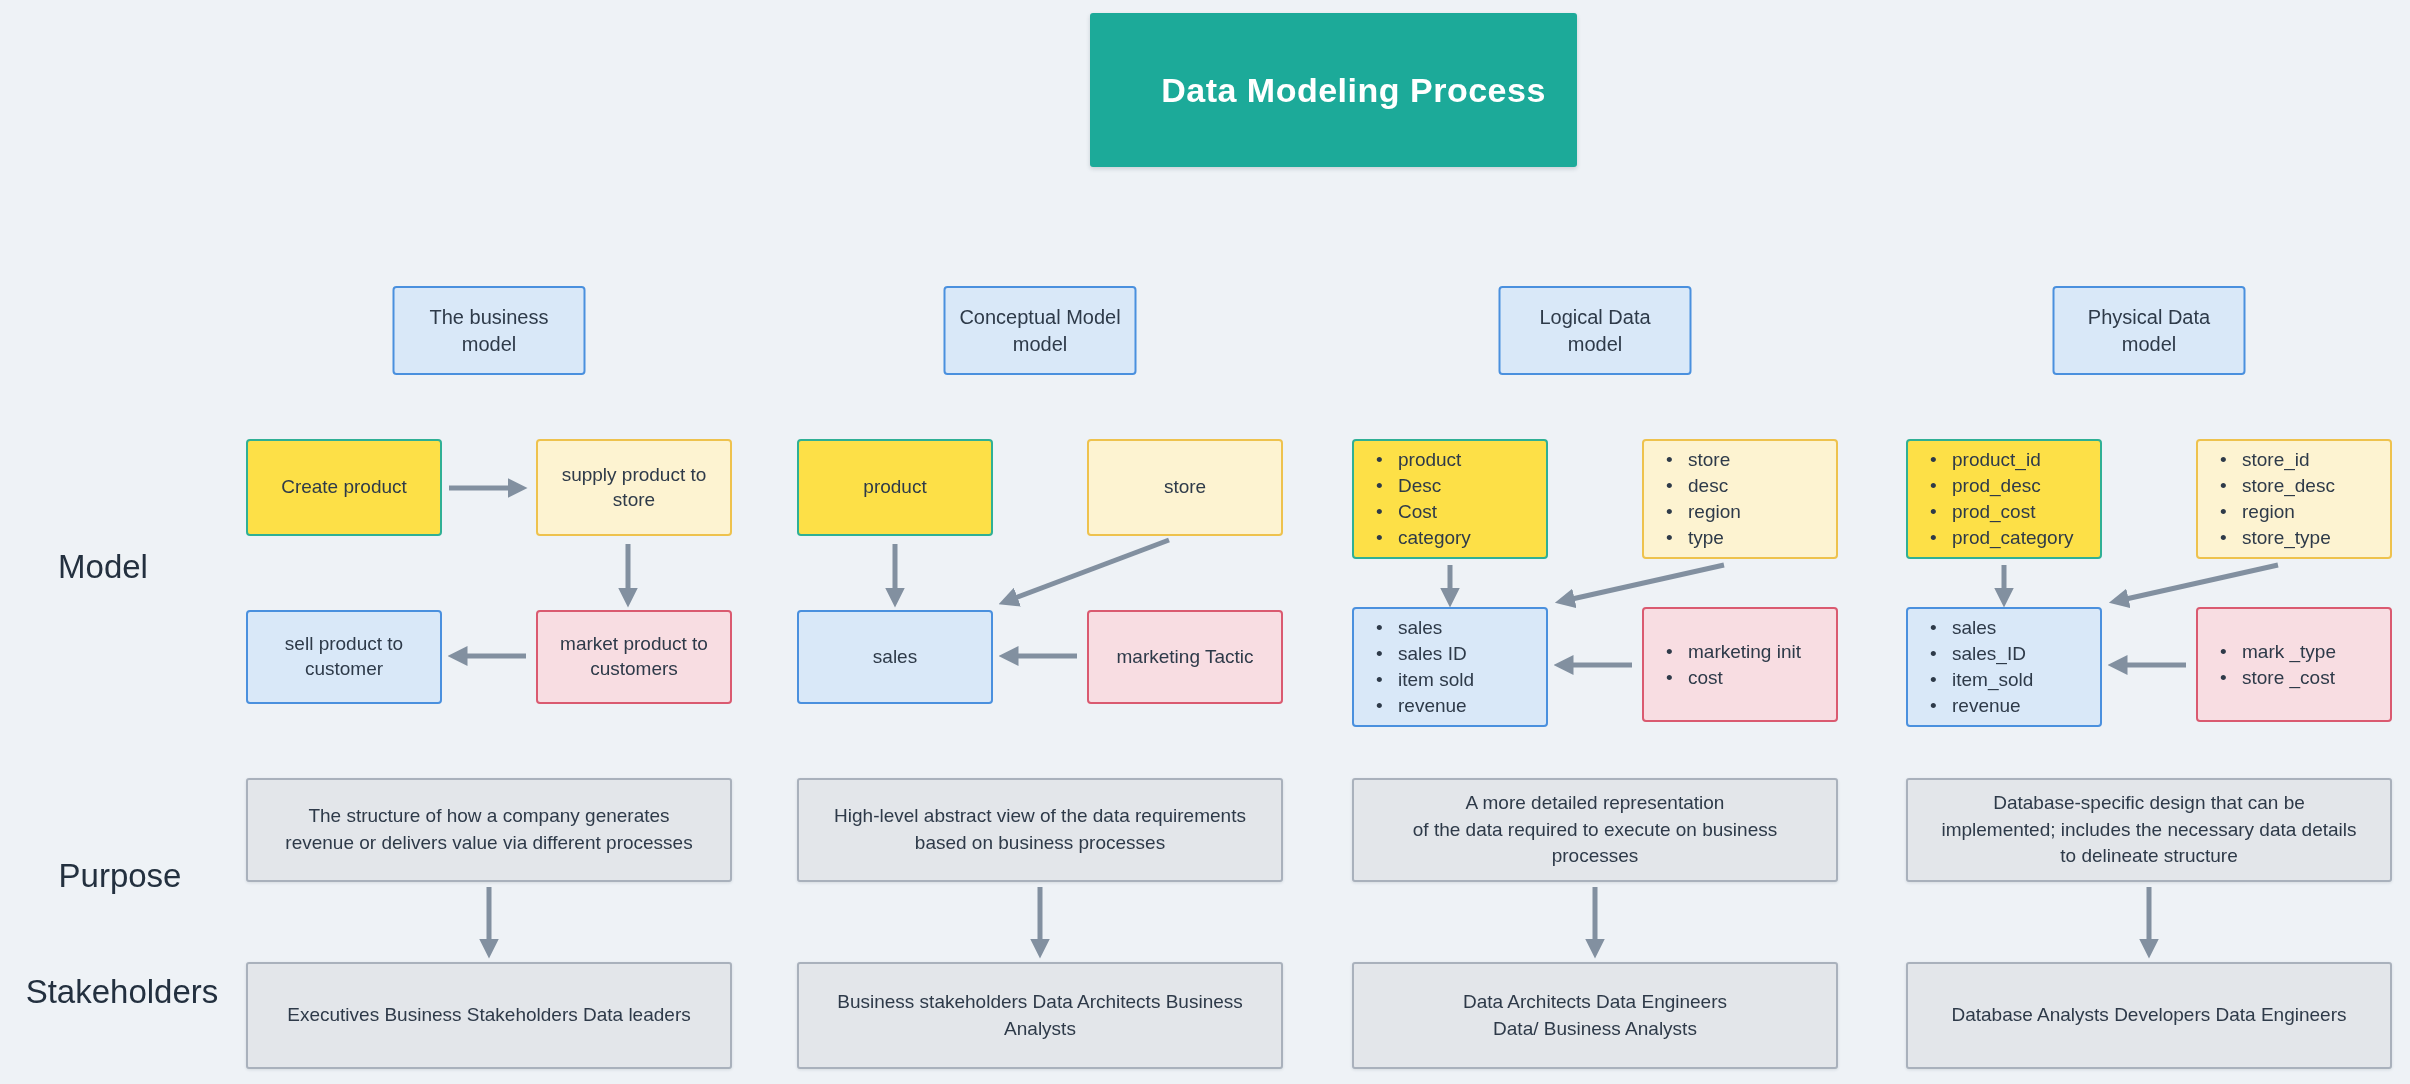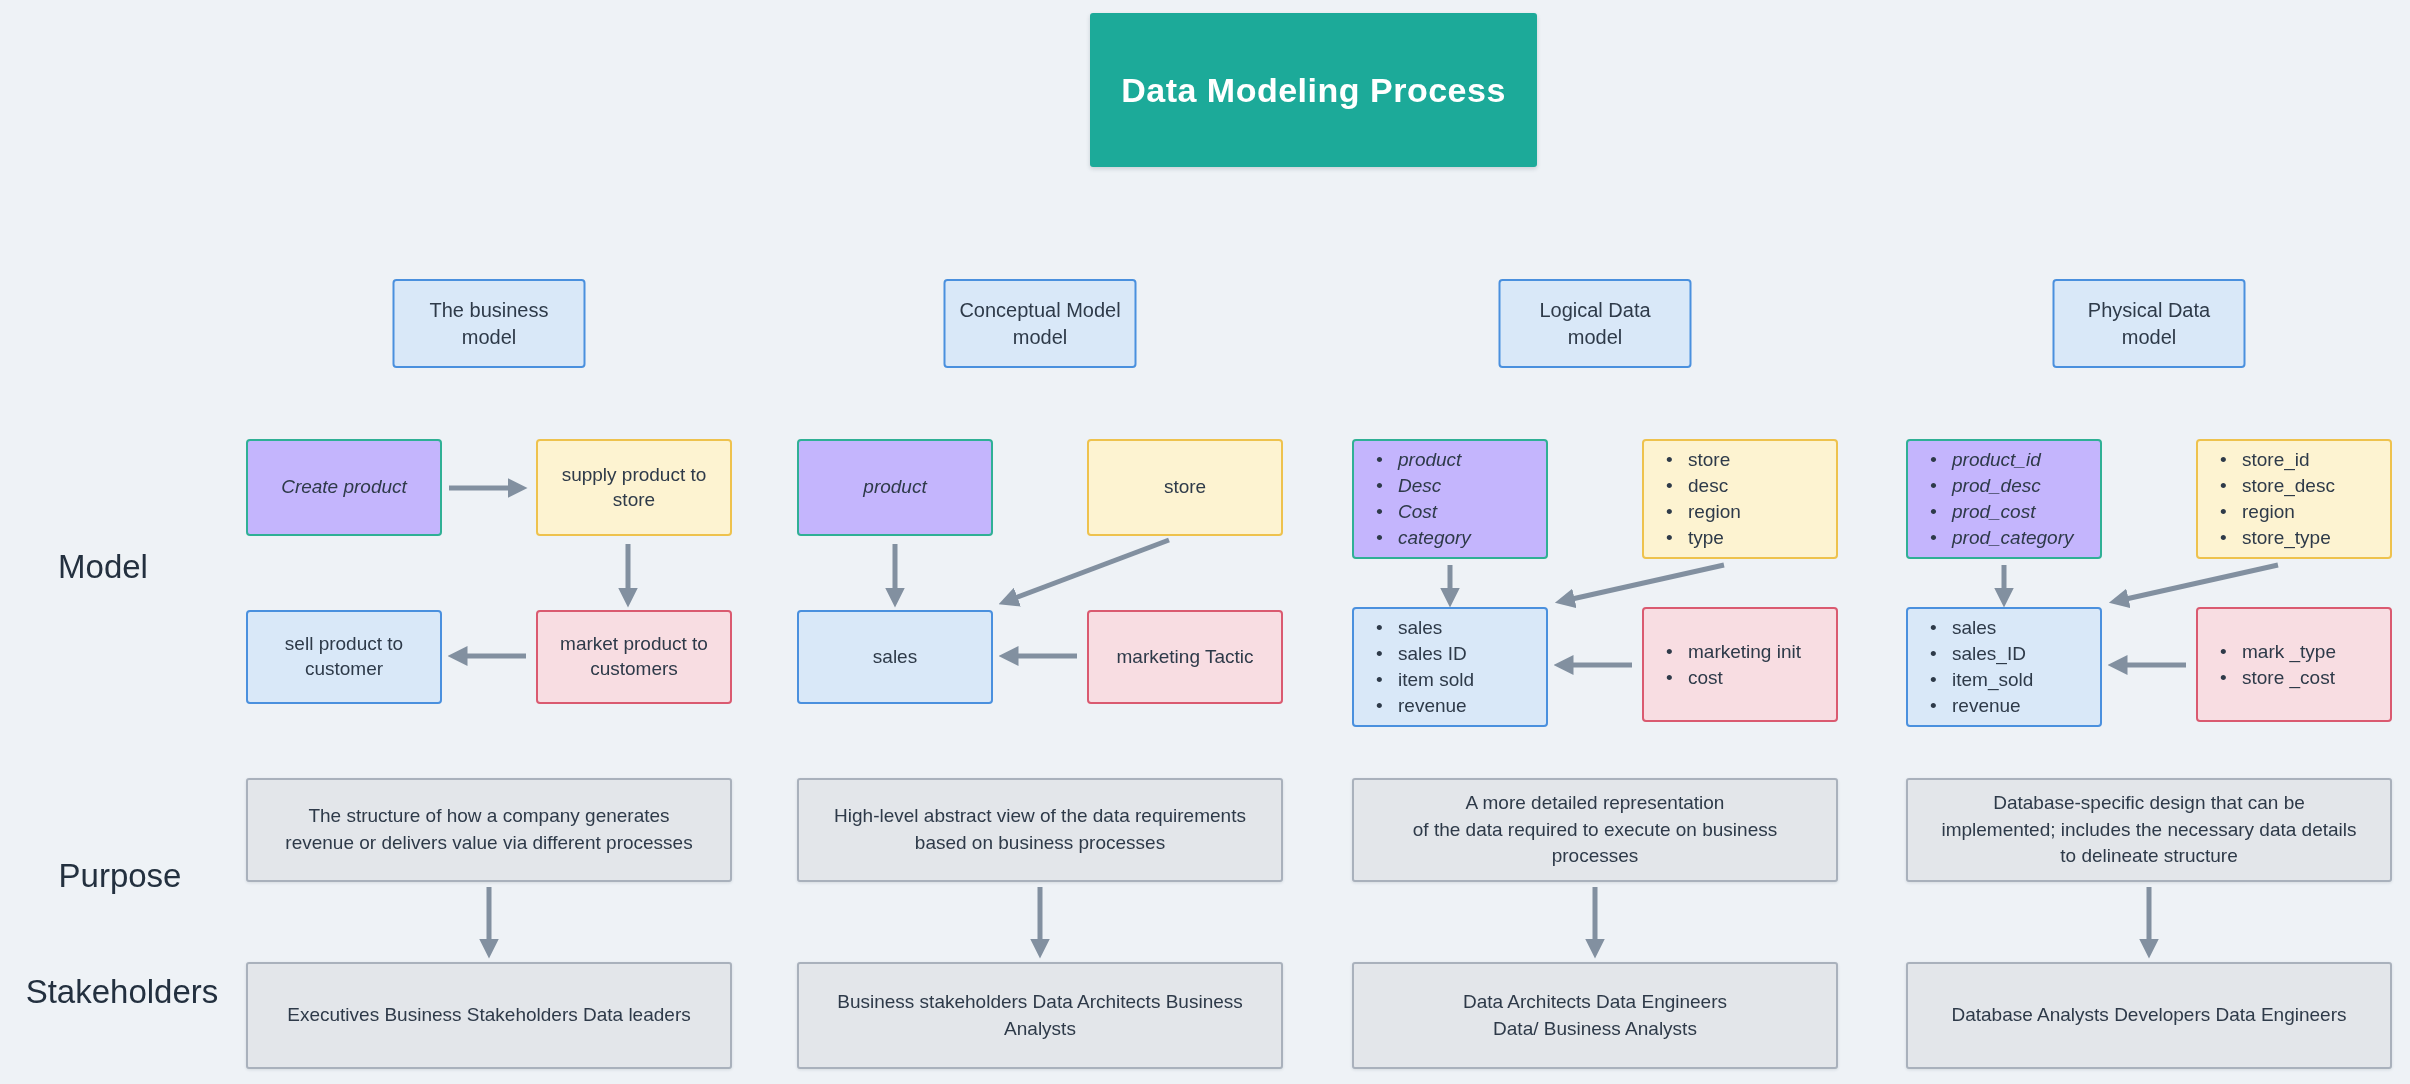--- a/index.html
+++ b/index.html
@@ -6,34 +6,35 @@
   .canvas{
     position:relative;width:2410px;height:1084px;background:#eef2f6;overflow:hidden;
     font-family:"Liberation Sans", sans-serif;color:#2e3a49;
   }
   
   .title-box{
     position:absolute;left:1090px;top:13px;width:447px;height:154px;
     background:#1caa99;border-radius:3px;display:flex;align-items:center;justify-content:center;
     color:#ffffff;font-size:34px;font-weight:600;letter-spacing:.5px;
     box-shadow:0 2px 4px rgba(40,60,70,.18);
+    padding-left:40px;
   }
   
   .row-label{
     position:absolute;transform:translate(-50%,-50%);
     font-size:33px;color:#23303f;white-space:nowrap;
   }
   .row-label.model{left:103px;top:567px;}
   .row-label.purpose{left:120px;top:832px;margin-top:44px;}
   .row-label.stakeholders{left:122px;top:992px;}
   
   .column{position:absolute;top:0;width:486px;height:1084px;}
   .column.c1{left:246px;} .column.c2{left:797px;} .column.c3{left:1352px;} .column.c4{left:1906px;}
   .col-header{
-    position:absolute;top:279px;left:50%;transform:translateX(-50%);
+    position:absolute;top:286px;left:50%;transform:translateX(-50%);
     width:193px;height:89px;box-sizing:border-box;
     background:#d9e8f8;border:2.5px solid #4a90de;border-radius:4px;
     display:flex;align-items:center;justify-content:center;text-align:center;
     font-size:20px;line-height:1.35;white-space:pre-line;
   }
   .model-area{position:absolute;left:0;top:439px;width:486px;height:290px;}
   .node{
     position:absolute;width:196px;box-sizing:border-box;border-radius:4px;border:2.5px solid;
     font-size:19px;line-height:1.3;
   }
@@ -41,21 +42,21 @@
   ul.node{display:flex;flex-direction:column;justify-content:center;list-style:none;margin:0;padding:4px 6px 4px 44px;}
   ul.node li{position:relative;line-height:26px;}
   ul.node li::before{content:"\2022";position:absolute;left:-22px;}
   .node.tl{left:0;top:0;} .node.tr{left:290px;top:0;}
   .node.bl{left:0;} .node.br{left:290px;}
   .col-plain .node.tl,.col-plain .node.tr{height:97px;}
   .col-plain .node.bl,.col-plain .node.br{top:171px;height:94px;}
   .col-list .node.tl,.col-list .node.tr{height:120px;}
   .col-list .node.bl{top:168px;height:120px;}
   .col-list .node.br{top:168px;height:115px;}
-  .green {background:#c4b5fd;border-color:#2fb095;font-style:italic;}
+  .green {background:#fde047;border-color:#2fb095;}
   .yellow{background:#fdf3d1;border-color:#eec24d;}
   .blue  {background:#d9e8f8;border-color:#4a90de;}
   .pink  {background:#f8dde2;border-color:#da5a70;}
   
   svg.arrows{position:absolute;left:0;top:0;width:486px;height:290px;overflow:visible;}
   svg.arrows line{stroke:#8290a0;stroke-width:5;}
   svg.varrow{position:absolute;left:50%;transform:translateX(-50%);top:884px;width:24px;height:78px;overflow:visible;}
   svg.varrow line{stroke:#8290a0;stroke-width:5;}
   
   .gray-box{

